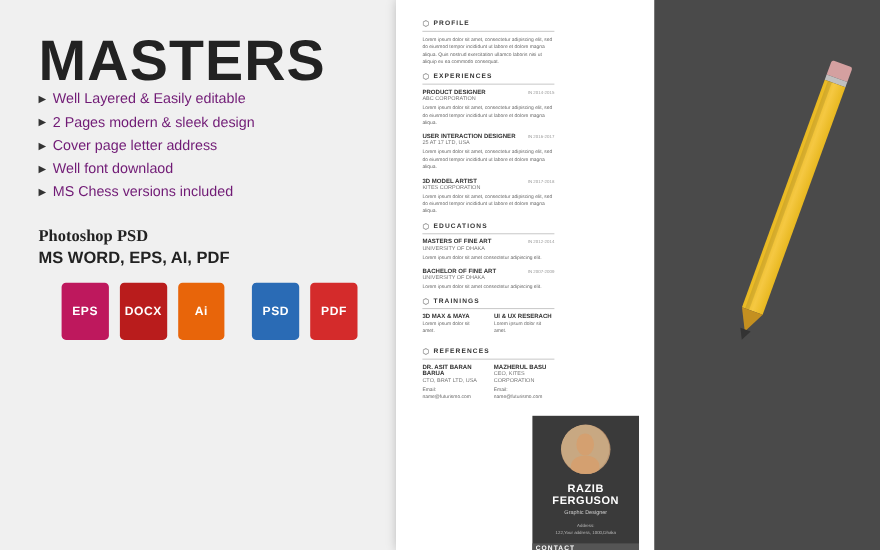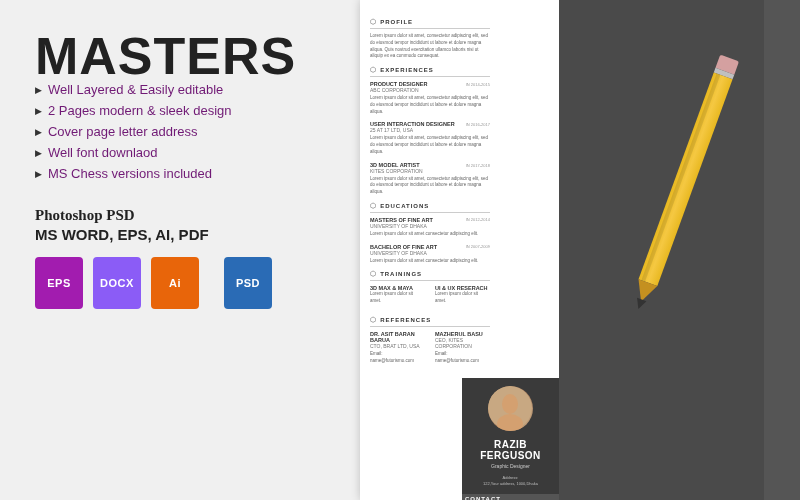--- a/index.html
+++ b/index.html
@@ -85,40 +85,40 @@
       width: 48px;
       height: 52px;
       border-radius: 4px;
       justify-content: center;
       font-size: 9px;
       font-weight: 700;
       color: #fff;
       position: relative;
     }
 
-    .file-icon.eps { background: #a21caf; }
-    .file-icon.docx { background: #8b5cf6; }
+    .file-icon.eps { background: #be185d; margin-left: 21px; }
+    .file-icon.docx { background: #b91c1c; }
     .file-icon.ai { background: #e8650a; }
     .file-icon.psd { background: #2a6bb5; margin-left: 15px; }
     .file-icon.pdf { background: #d42b2b; }
 
     .file-icon-label {
       font-size: 11px;
       font-weight: 900;
       letter-spacing: 0.5px;
     }
 
     
     .center-panel {
-      width: 199px;
+      width: 235px;
       background: #fff;
       overflow: hidden;
       box-shadow: 2px 0 10px rgba(0,0,0,0.3);
       position: relative;
-      padding: 10px 0;
+      padding: 10px 14px;
     }
 
     .resume-left-col {
       width: 138px;
       padding: 8px 8px 8px 10px;
       float: left;
     }
 
     .resume-right-col {
       width: 97px;
@@ -314,20 +314,23 @@
     </div>
     <div class="file-icon docx">
       <span class="file-icon-label">DOCX</span>
     </div>
     <div class="file-icon ai">
       <span class="file-icon-label">Ai</span>
     </div>
     <div class="file-icon psd">
       <span class="file-icon-label">PSD</span>
     </div>
+    <div class="file-icon pdf">
+      <span class="file-icon-label">PDF</span>
+    </div>
   </div>
 </div>
 
 <div class="center-panel">
   <div class="resume-inner">
 
     <div class="resume-left-col">
 
       <div class="res-section-title">PROFILE</div>
       <div class="res-text-block">Lorem ipsum dolor sit amet, consectetur adipiscing elit, sed do eiusmod tempor incididunt ut labore et dolore magna aliqua. Quis nostrud exercitation ullamco laboris nisi ut aliquip ex ea commodo consequat.</div>

